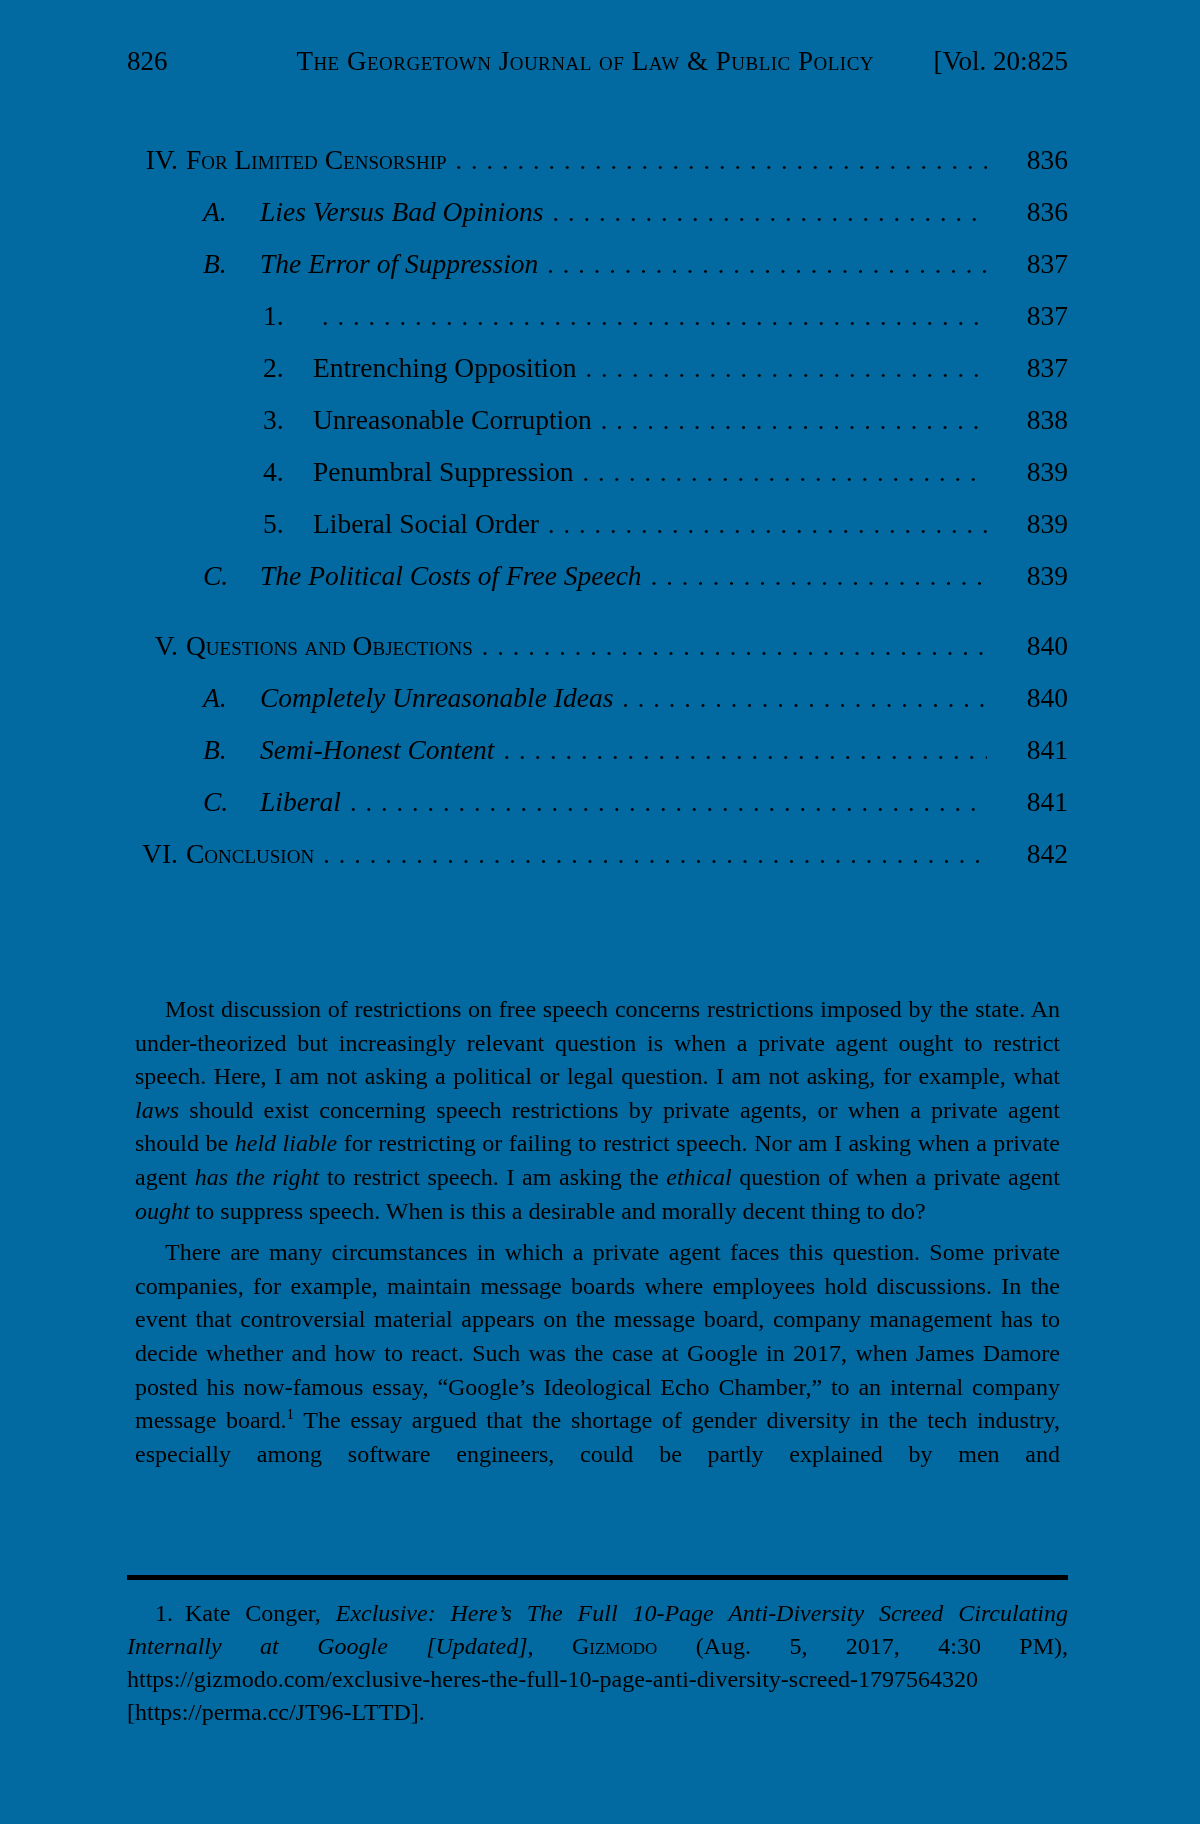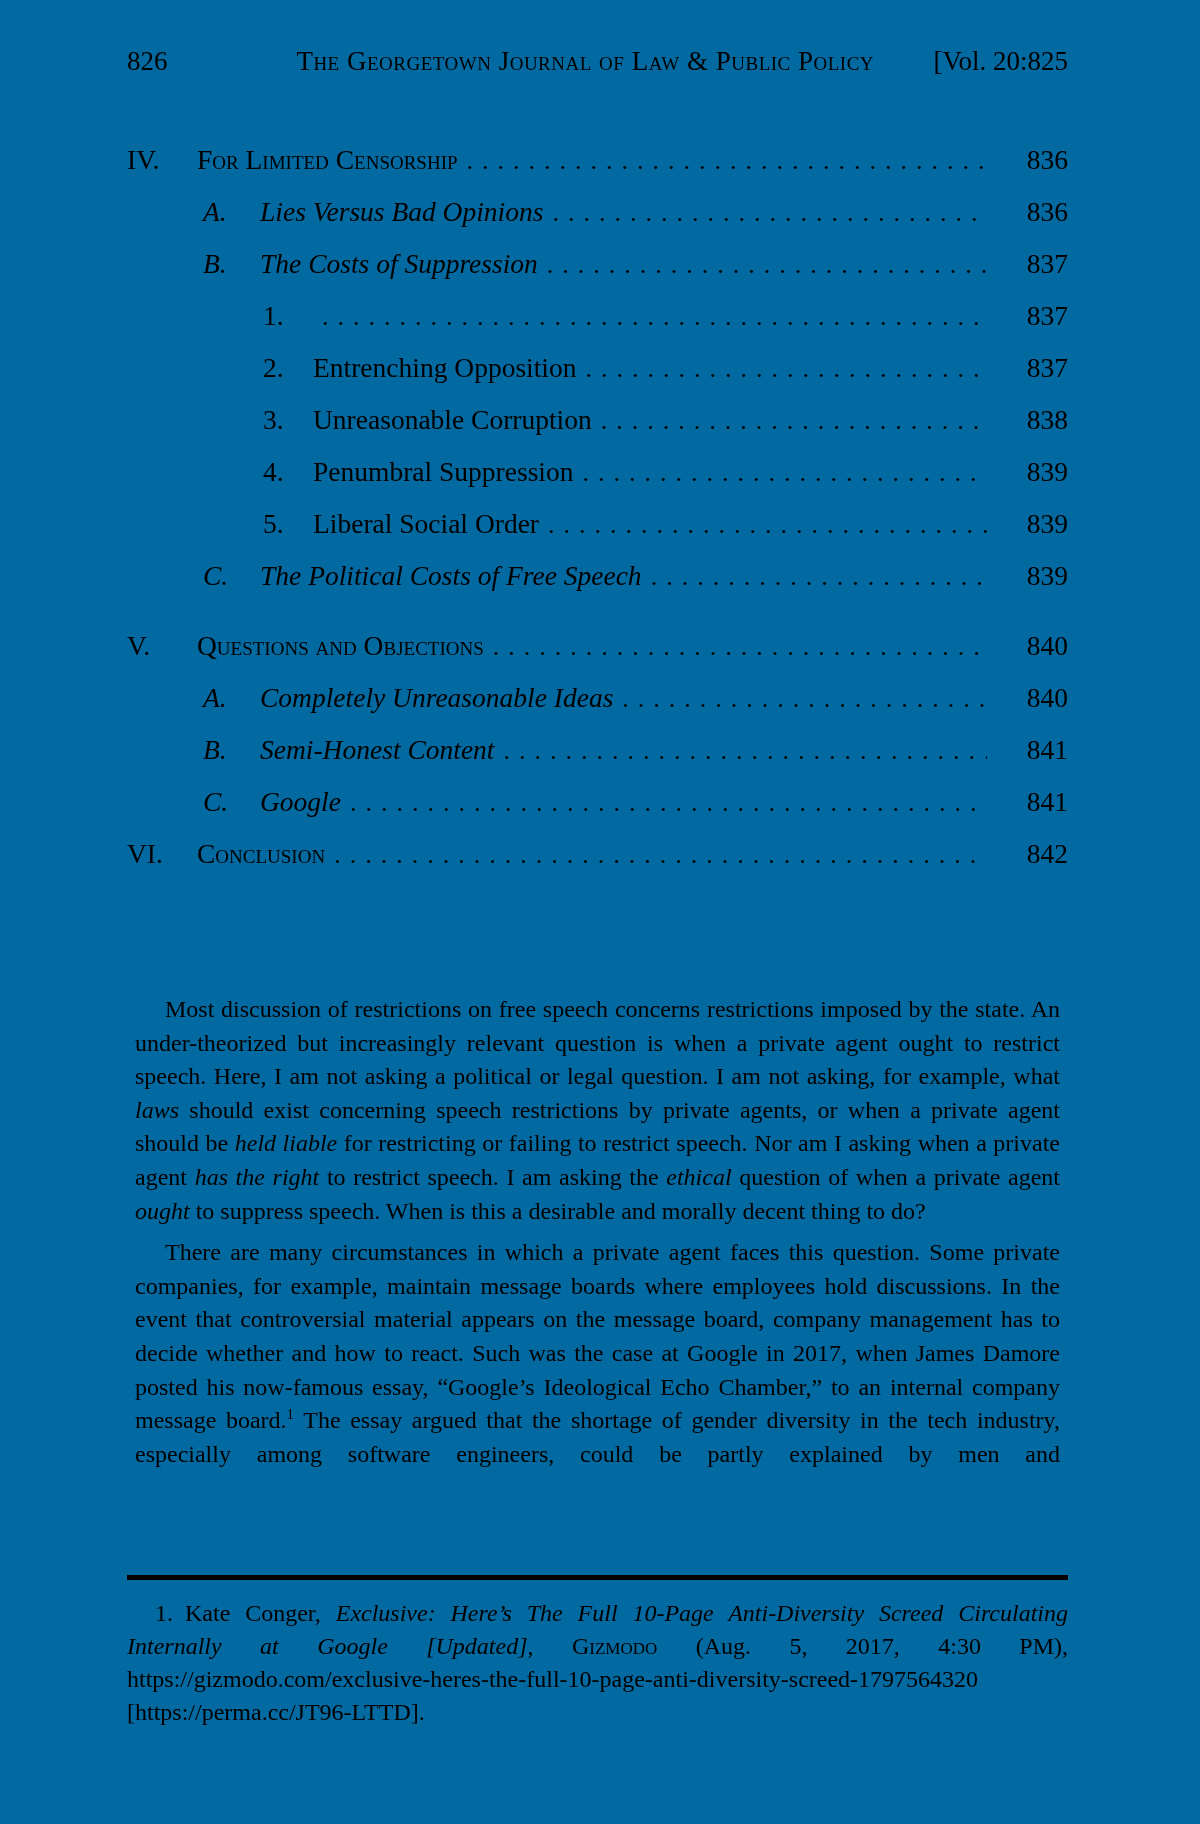--- a/index.html
+++ b/index.html
@@ -29,21 +29,21 @@
   .toc-row { display:flex; align-items:baseline; height:52px; line-height:52px; }
   .toc-row.gap-before { margin-top:18px; }
   .toc-num { flex:none; }
   .toc-title { flex:none; white-space:nowrap; }
   .toc-dots {
     flex:1; overflow:hidden; white-space:nowrap;
     margin-left:9px; margin-right:26px;
     letter-spacing:9px; font-size:26px;
   }
   .toc-page { flex:none; width:55px; text-align:right; }
-  .level-1 .toc-num { width:51px; text-align:left; margin-right:19px; }
+  .level-1 .toc-num { width:51px; text-align:right; margin-right:8px; }
   .level-1 .toc-title { font-variant:small-caps; }
   .level-2 { padding-left:76px; }
   .level-2 .toc-num { width:57px; font-style:italic; }
   .level-2 .toc-title { font-style:italic; }
   .level-3 { padding-left:136px; }
   .level-3 .toc-num { width:50px; }
 
   
   .section-heading {
     top:934px;
@@ -97,21 +97,21 @@
       <span class="toc-page">836</span>
     </div>
       <div class="toc-row level-2">
       <span class="toc-num">A.</span>
       <span class="toc-title">Lies Versus Bad Opinions</span>
       <span class="toc-dots">..........................................................................................</span>
       <span class="toc-page">836</span>
     </div>
       <div class="toc-row level-2">
       <span class="toc-num">B.</span>
-      <span class="toc-title">The Costs of Suppression</span>
+      <span class="toc-title">The Error of Suppression</span>
       <span class="toc-dots">..........................................................................................</span>
       <span class="toc-page">837</span>
     </div>
       <div class="toc-row level-3">
       <span class="toc-num">1.</span>
       <span class="toc-dots">..........................................................................................</span>
       <span class="toc-page">837</span>
     </div>
       <div class="toc-row level-3">
       <span class="toc-num">2.</span>
@@ -156,21 +156,21 @@
       <span class="toc-page">840</span>
     </div>
       <div class="toc-row level-2">
       <span class="toc-num">B.</span>
       <span class="toc-title">Semi-Honest Content</span>
       <span class="toc-dots">..........................................................................................</span>
       <span class="toc-page">841</span>
     </div>
       <div class="toc-row level-2">
       <span class="toc-num">C.</span>
-      <span class="toc-title">Google</span>
+      <span class="toc-title">Liberal</span>
       <span class="toc-dots">..........................................................................................</span>
       <span class="toc-page">841</span>
     </div>
       <div class="toc-row level-1">
       <span class="toc-num">VI.</span>
       <span class="toc-title">Conclusion</span>
       <span class="toc-dots">..........................................................................................</span>
       <span class="toc-page">842</span>
     </div>
     </nav>

